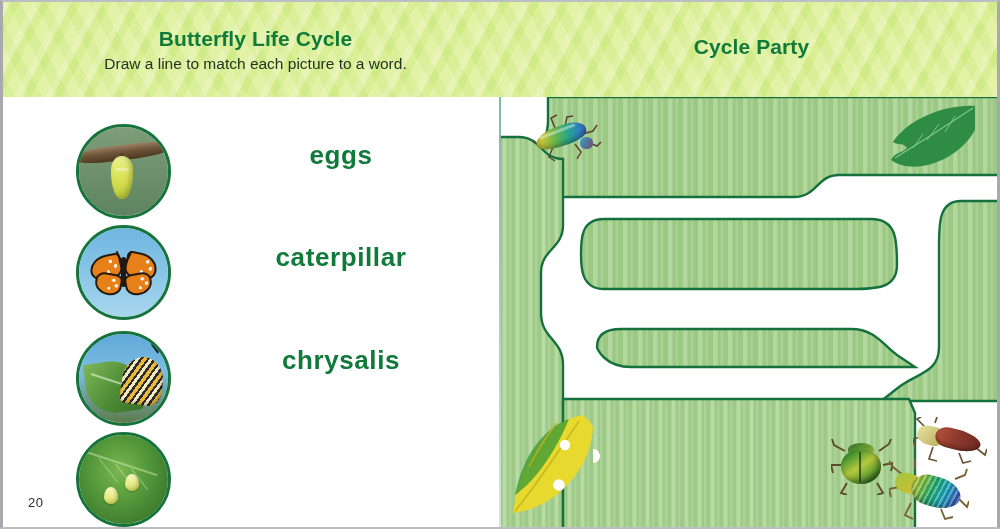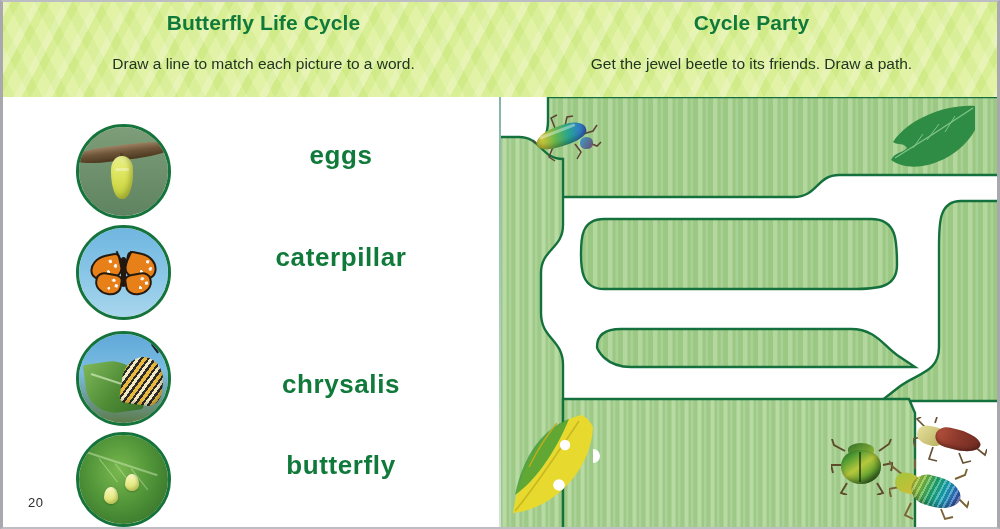--- a/index.html
+++ b/index.html
@@ -27,28 +27,28 @@
     position:absolute;inset:0;
     background-image:
       repeating-linear-gradient(118deg, rgba(255,255,255,.30) 0 7px, rgba(190,225,120,.22) 7px 15px, rgba(255,255,255,.12) 15px 27px),
       repeating-linear-gradient(62deg, rgba(172,214,104,.18) 0 11px, rgba(255,255,255,.10) 11px 24px);
     opacity:.85;
   }
   .header-half{
     position:absolute;top:0;height:95px;
     display:flex;flex-direction:column;align-items:center;justify-content:center;
   }
-  .header-half.left{left:12px;width:497px;text-align:right;}
+  .header-half.left{left:4px;width:497px;text-align:right;}
   .header-half.right{left:497px;width:503px;}
   .hd-title{
     font-size:21px;font-weight:bold;color:#107a3b;
     letter-spacing:.1px;margin:0 0 7px 0;line-height:1;
   }
   .hd-sub{
-    font-size:15.5px;color:#20361f;line-height:1;margin:16px;
+    font-size:15.5px;color:#20361f;line-height:1;margin:0;
   }
 
   
   .gutter{
     position:absolute;left:496px;top:95px;width:2px;height:434px;
     background:linear-gradient(to bottom,#6fa898 0%, #8fbfae 40%, #cfe0d8 100%);
     opacity:.85;
   }
 
   
@@ -239,21 +239,20 @@
   <div class="header-band">
     <div class="header-texture"></div>
 
     <div class="header-half left">
       <div class="hd-title">Butterfly Life Cycle</div>
       <div class="hd-sub">Draw a line to match each picture to a word.</div>
     </div>
 
     <div class="header-half right">
       <div class="hd-title">Cycle Party</div>
-      <div class="hd-sub">Get the jewel beetle to its friends. Draw a path.</div>
     </div>
   </div>
 
   <div class="gutter"></div>
 
   <div class="left-page">
 
     <div class="pic-circle" style="left:73px;top:27px;">
       <div class="art c-chrys">
         <div class="branch"></div>
@@ -297,22 +296,21 @@
         <div class="leaf-vein v1"></div>
         <div class="leaf-vein v2"></div>
         <div class="leaf-vein v3"></div>
         <div class="egg e1"></div>
         <div class="egg e2"></div>
       </div>
     </div>
 
     <div class="word" style="top:45px;">eggs</div>
     <div class="word" style="top:147px;">caterpillar</div>
-    <div class="word" style="top:250px;margin-top:24px;">chrysalis</div>
-    <div class="word" style="top:355px;">butterfly</div>
+    <div class="word" style="top:250px;">chrysalis</div>
   </div>
 
   <div class="page-num">20</div>
 
   <div class="right-page">
 
     <svg class="maze-svg" width="499" height="434" viewBox="0 0 499 434">
       <defs>
         <pattern id="grassStripes" width="15" height="40" patternUnits="userSpaceOnUse">
           <rect width="15" height="40" fill="#9bc882"></rect>

